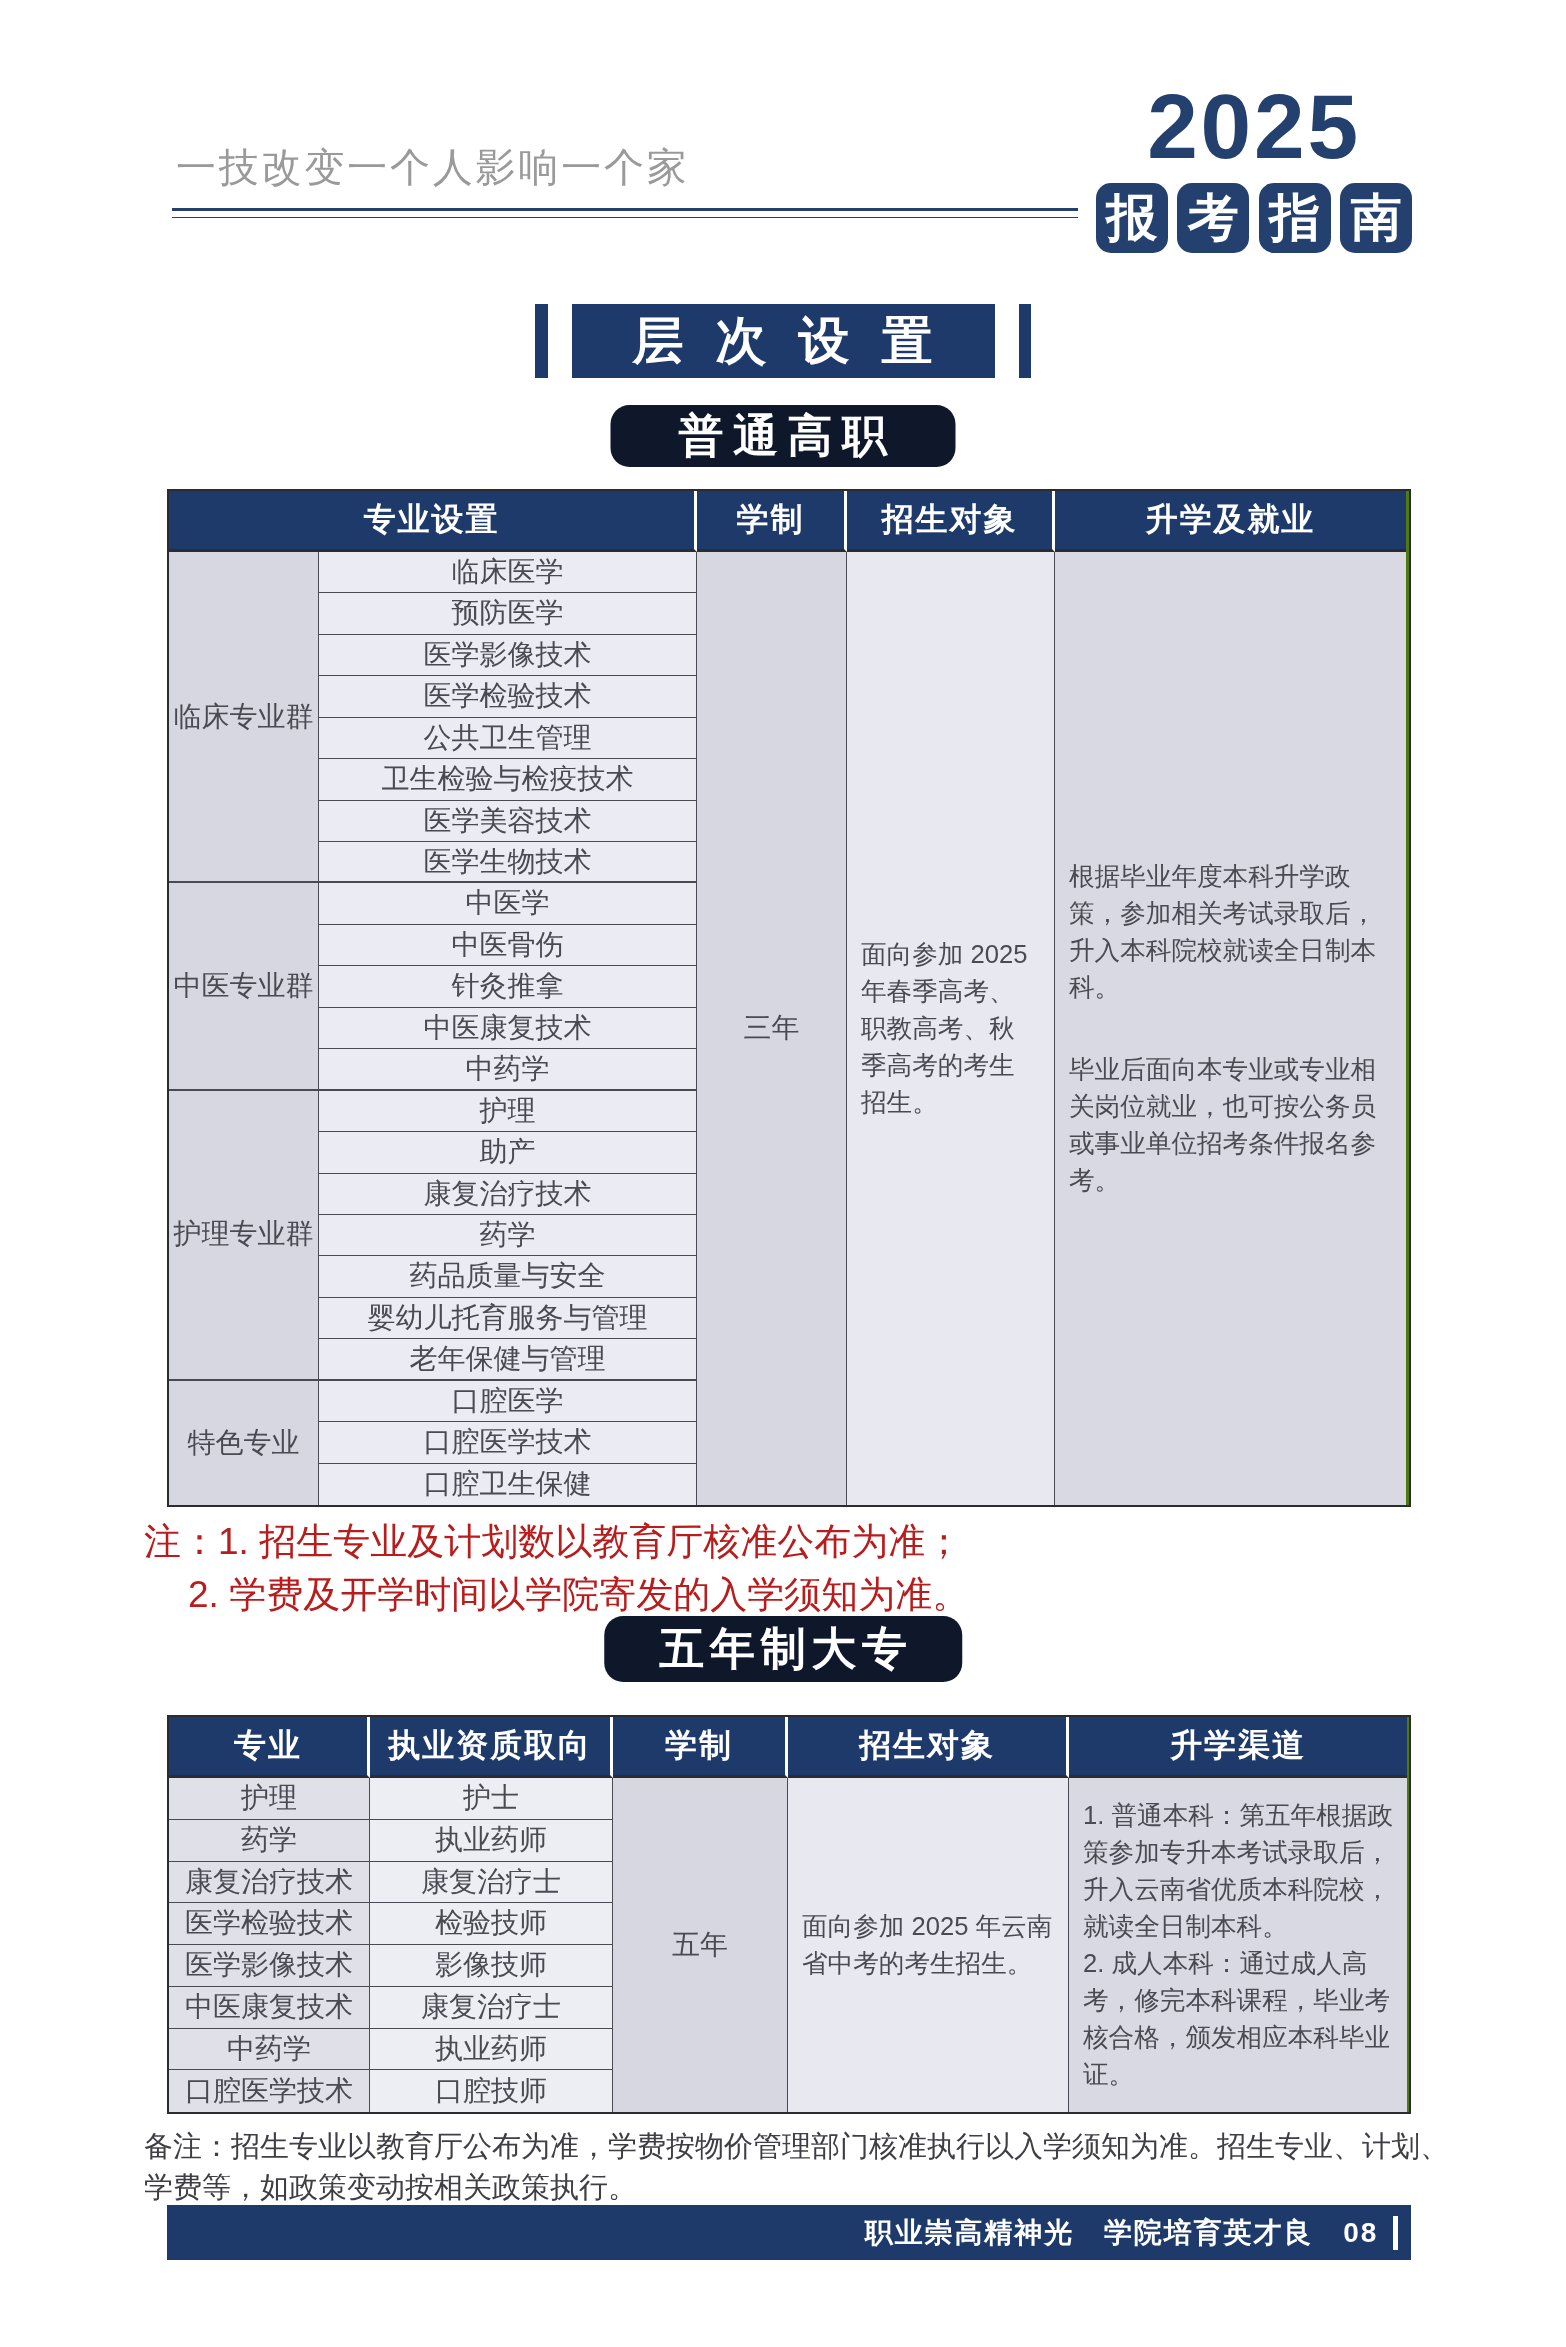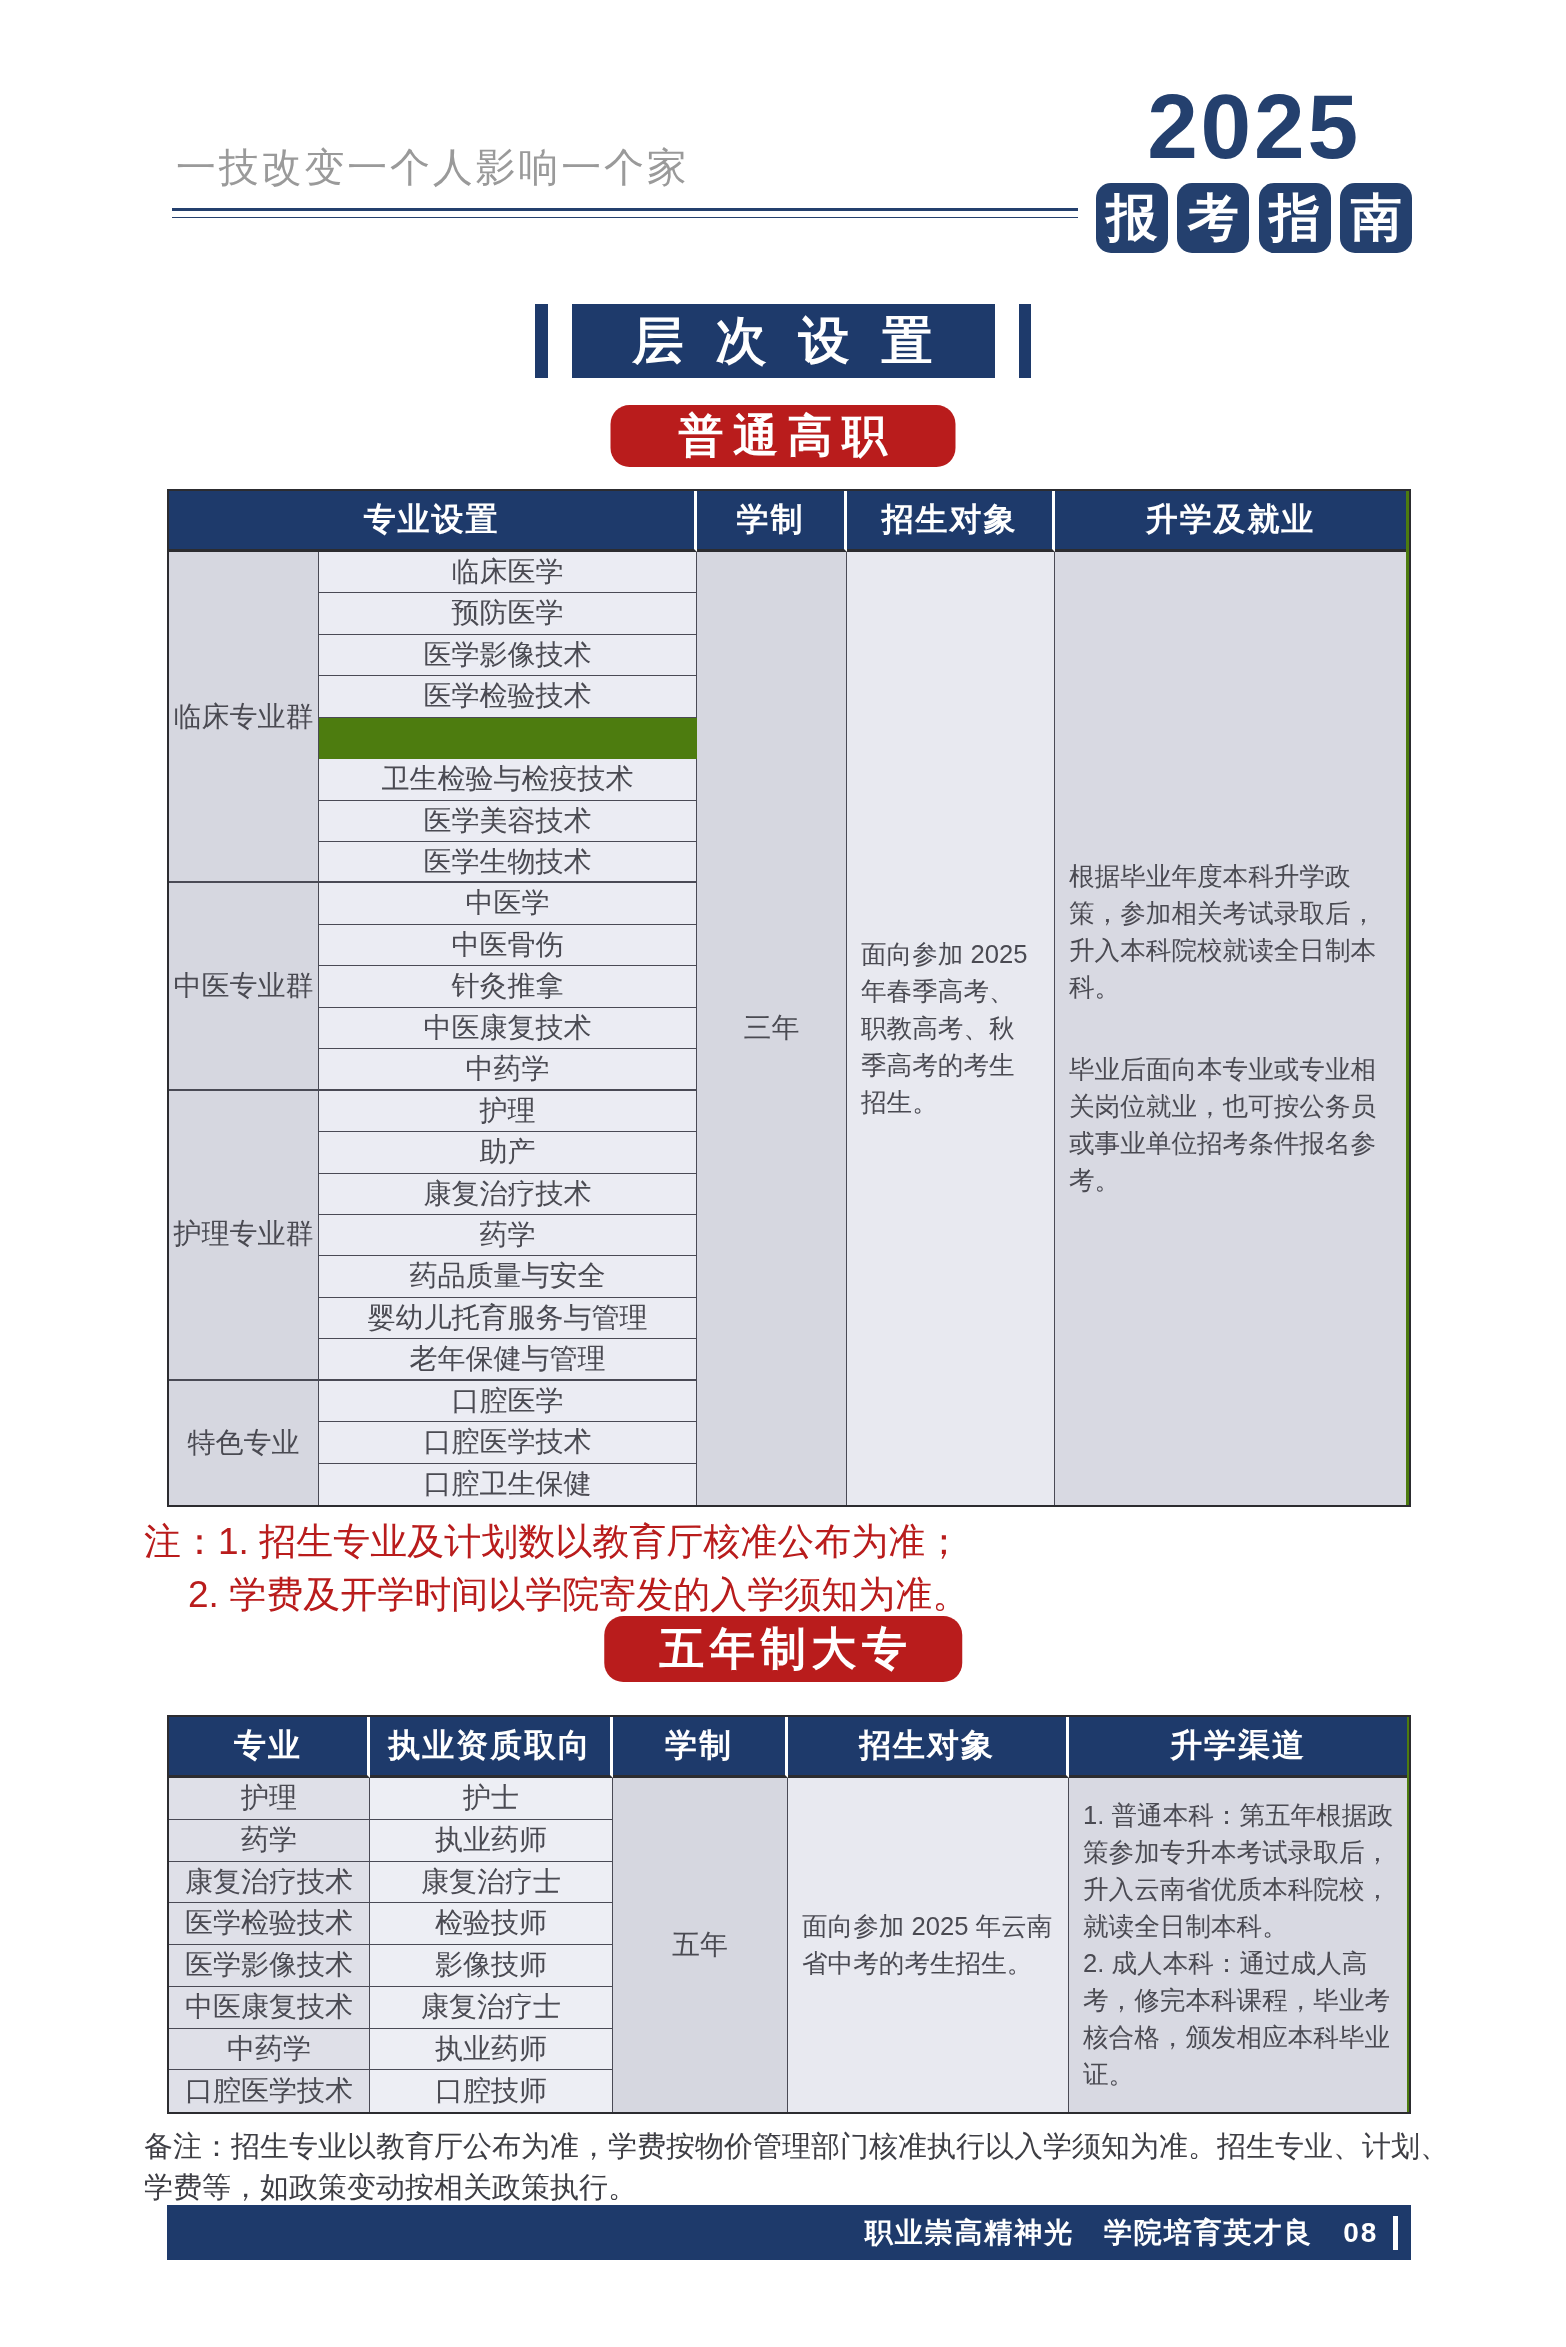--- a/index.html
+++ b/index.html
@@ -46,21 +46,21 @@
     height: 74px; background: #1e3a6b; color: #ffffff;
     display: flex; align-items: center;
     padding: 0 30px 0 61px;
     font-family: "Liberation Serif", "DejaVu Serif", serif;
     font-weight: bold; font-size: 51px; letter-spacing: 32px;
   }
 
   
   .badge {
     position: absolute; left: 50%; transform: translateX(-50%);
-    background: #b91c1c; color: #ffffff; font-weight: bold;
+    background: #0f172a; color: #ffffff; font-weight: bold;
     border-radius: 19px; display: flex; align-items: center; justify-content: center;
     white-space: nowrap;
   }
   .badge-1 { top: 405px;  height: 62px; font-size: 45px; padding: 0 59px 0 68px; letter-spacing: 9.5px; }
   .badge-2 { top: 1616px; height: 66px; font-size: 45px; padding: 0 49px 0 55px; letter-spacing: 5.7px; }
 
   
   .grid {
     position: absolute; display: grid; background: #4d7c0f;
     border: 2.8px solid #2c2c30;
@@ -152,20 +152,21 @@
   <div class="grid grid-t1">
       <div class="th" style="grid-area: 1 / 1 / 2 / 3;">专业设置</div>
       <div class="th" style="grid-area: 1 / 3 / 2 / 4;">学制</div>
       <div class="th" style="grid-area: 1 / 4 / 2 / 5;">招生对象</div>
       <div class="th last" style="grid-area: 1 / 5 / 2 / 6;">升学及就业</div>
       <div class="cell bg-a heavy" style="grid-area: 2 / 1 / 10 / 2;">临床专业群</div>
       <div class="cell bg-b" style="grid-area: 2 / 2 / 3 / 3;">临床医学</div>
       <div class="cell bg-b" style="grid-area: 3 / 2 / 4 / 3;">预防医学</div>
       <div class="cell bg-b" style="grid-area: 4 / 2 / 5 / 3;">医学影像技术</div>
       <div class="cell bg-b" style="grid-area: 5 / 2 / 6 / 3;">医学检验技术</div>
+      <div class="cell bg-b" style="grid-area: 6 / 2 / 7 / 3;">公共卫生管理</div>
       <div class="cell bg-b" style="grid-area: 7 / 2 / 8 / 3;">卫生检验与检疫技术</div>
       <div class="cell bg-b" style="grid-area: 8 / 2 / 9 / 3;">医学美容技术</div>
       <div class="cell bg-b heavy" style="grid-area: 9 / 2 / 10 / 3;">医学生物技术</div>
       <div class="cell bg-a heavy" style="grid-area: 10 / 1 / 15 / 2;">中医专业群</div>
       <div class="cell bg-b" style="grid-area: 10 / 2 / 11 / 3;">中医学</div>
       <div class="cell bg-b" style="grid-area: 11 / 2 / 12 / 3;">中医骨伤</div>
       <div class="cell bg-b" style="grid-area: 12 / 2 / 13 / 3;">针灸推拿</div>
       <div class="cell bg-b" style="grid-area: 13 / 2 / 14 / 3;">中医康复技术</div>
       <div class="cell bg-b heavy" style="grid-area: 14 / 2 / 15 / 3;">中药学</div>
       <div class="cell bg-a heavy" style="grid-area: 15 / 1 / 22 / 2;">护理专业群</div>

